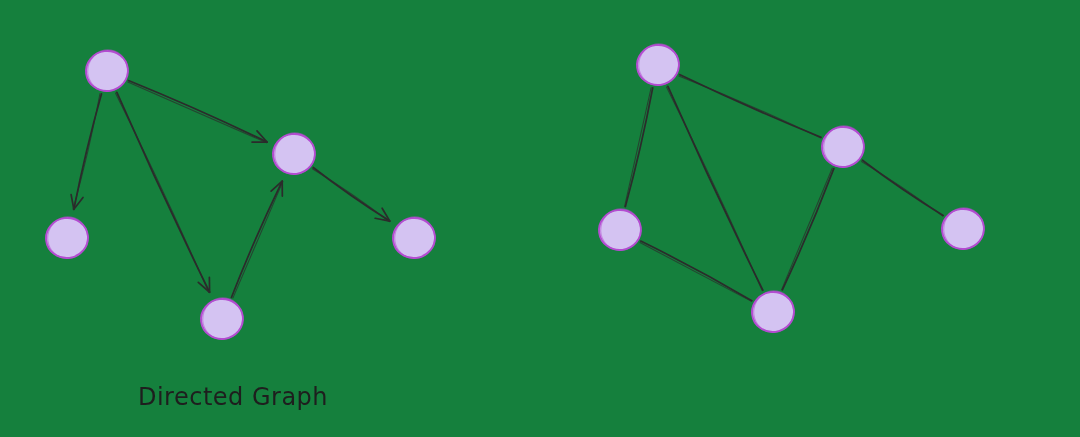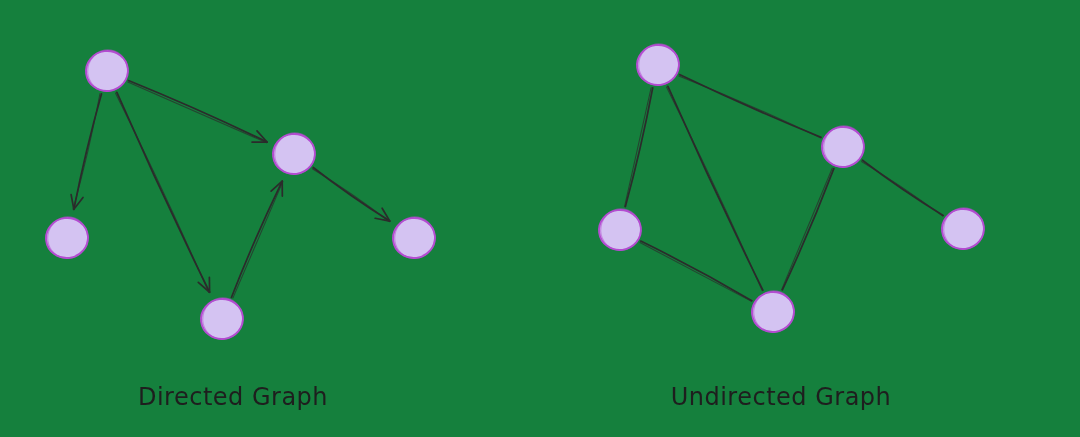--- a/index.html
+++ b/index.html
@@ -78,14 +78,13 @@
       <ellipse cx="843" cy="147" rx="21" ry="20" transform="rotate(-7 843 147)" fill="#d4c3f2" stroke="#b44cd1" stroke-width="1.9"></ellipse>
       <ellipse cx="843.6" cy="146.6" rx="19.9" ry="20.8" transform="rotate(9 843 147)" fill="none" stroke="#b44cd1" stroke-width="1.1" opacity="0.55"></ellipse>
       <ellipse cx="620" cy="230" rx="21" ry="20" transform="rotate(-7 620 230)" fill="#d4c3f2" stroke="#b44cd1" stroke-width="1.9"></ellipse>
       <ellipse cx="620.6" cy="229.6" rx="19.9" ry="20.8" transform="rotate(9 620 230)" fill="none" stroke="#b44cd1" stroke-width="1.1" opacity="0.55"></ellipse>
       <ellipse cx="773" cy="312" rx="21" ry="20" transform="rotate(-7 773 312)" fill="#d4c3f2" stroke="#b44cd1" stroke-width="1.9"></ellipse>
       <ellipse cx="773.6" cy="311.6" rx="19.9" ry="20.8" transform="rotate(9 773 312)" fill="none" stroke="#b44cd1" stroke-width="1.1" opacity="0.55"></ellipse>
       <ellipse cx="963" cy="229" rx="21" ry="20" transform="rotate(-7 963 229)" fill="#d4c3f2" stroke="#b44cd1" stroke-width="1.9"></ellipse>
       <ellipse cx="963.6" cy="228.6" rx="19.9" ry="20.8" transform="rotate(9 963 229)" fill="none" stroke="#b44cd1" stroke-width="1.1" opacity="0.55"></ellipse>
     </svg>
   <div class="graph-label" id="label-0" style="left: 233px; color: rgb(30, 30, 30);">Directed Graph</div>
-  <div class="graph-label" id="label-1" style="left: 781px; color: rgb(30, 30, 30);">Undirected Graph</div>
 </div>
 
 </body></html>

